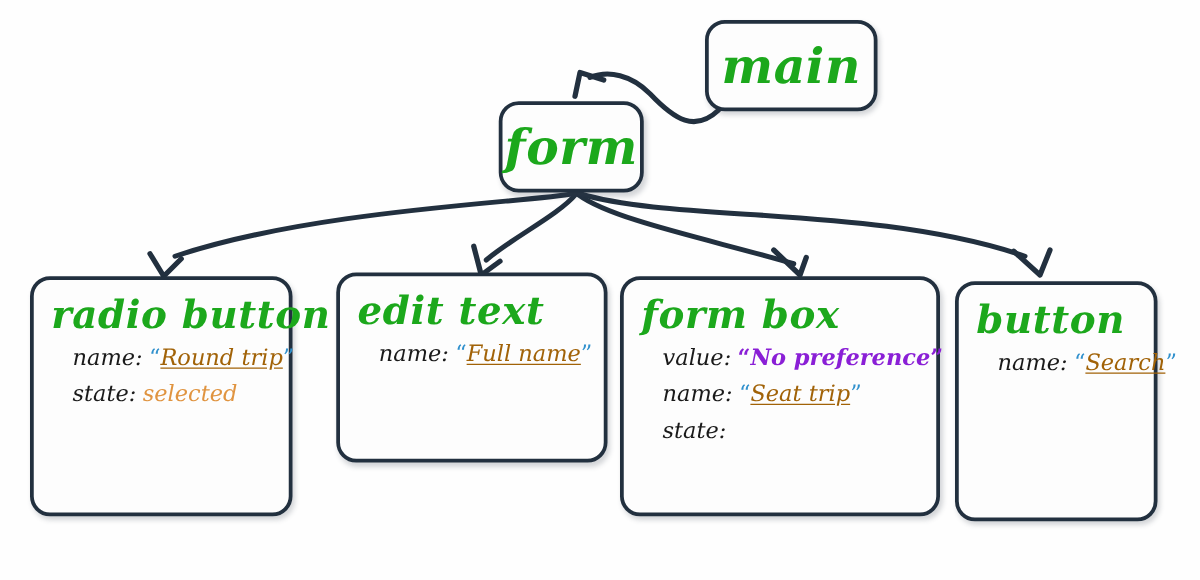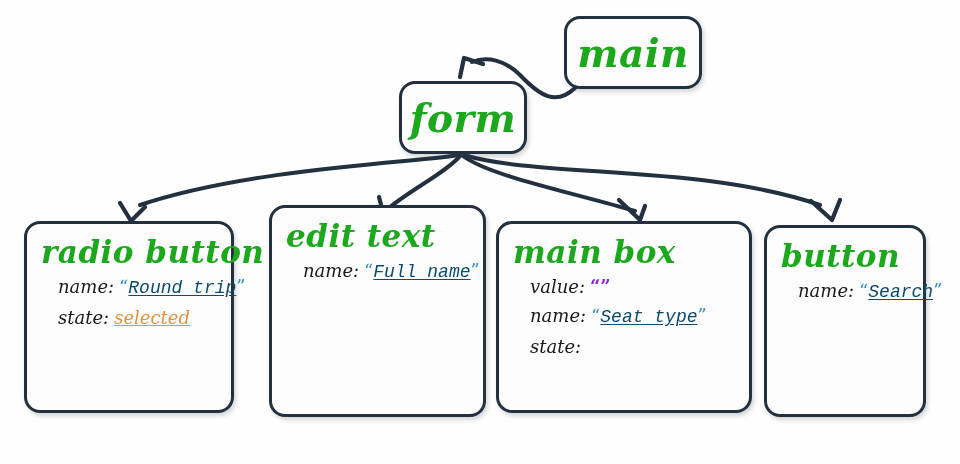--- a/index.html
+++ b/index.html
@@ -58,39 +58,38 @@
     font-family: "DejaVu Serif", serif;
     font-style: italic;
     margin-left: 17px;
   }
   .prop-key {
     color: #1a1a1a;
     margin-right: 5px;
   }
   .prop-val { font-style: italic; }
   .val-link {
-    color: #0c4a6e;
+    color: #a16207;
     text-decoration: underline;
     text-underline-offset: 2px;
-    font-family: Liberation Mono, monospace;
   }
-  .val-state { color: #e09440; text-decoration: underline; }
+  .val-state { color: #e09440; }
   .val-strong {
     color: #8a1fd6;
     font-weight: bold;
   }
   .quote { color: #2f90cd; font-style: normal; }
   .quote-strong { color: #8a1fd6; font-style: normal; font-weight: bold; }
   .node-inner {
     padding: 10px 14px 0 14px;
   }
   #node-main  { left: 564px; top: 16px;  width: 138px; height: 73px; }
-  #node-form  { left: 399px; top: 81px;  width: 128px; height: 73px; }
+  #node-form  { left: 399px; top: 81px;  width: 116px; height: 73px; }
   #node-radio { left: 24px;  top: 221px; width: 210px; height: 192px; }
-  #node-edit  { left: 269px; top: 205px; width: 217px; height: 212px; }
+  #node-edit  { left: 269px; top: 218px; width: 217px; height: 152px; }
   #node-combo { left: 496px; top: 221px; width: 256px; height: 192px; }
   #node-button{ left: 764px; top: 225px; width: 162px; height: 192px; }
 </style>
 </head>
 <body>
 
 <div id="canvas">
 
   <svg id="edges" viewBox="0 0 960 464">
     <g fill="none" stroke="#22303f" stroke-width="4" stroke-linecap="round" stroke-linejoin="round">
@@ -147,31 +146,32 @@
           <span class="quote">“</span>
             <span class="prop-val val-link">Full name</span>
             <span class="quote">”</span>
         </div>
       </div>
     </div>
   </div>
 
   <div class="node" id="node-combo">
     <div class="node-inner">
-      <div class="node-title title-lg">main box</div>
+      <div class="node-title title-lg">form box</div>
       <div class="props">
         <div class="prop-row">
           <span class="prop-key">value:</span>
           <span class="quote-strong">“</span>
+            <span class="prop-val val-strong">No preference</span>
             <span class="quote-strong">”</span>
         </div>
         <div class="prop-row">
           <span class="prop-key">name:</span>
           <span class="quote">“</span>
-            <span class="prop-val val-link">Seat type</span>
+            <span class="prop-val val-link">Seat trip</span>
             <span class="quote">”</span>
         </div>
         <div class="prop-row">
           <span class="prop-key">state:</span>
         </div>
       </div>
     </div>
   </div>
 
   <div class="node" id="node-button">

